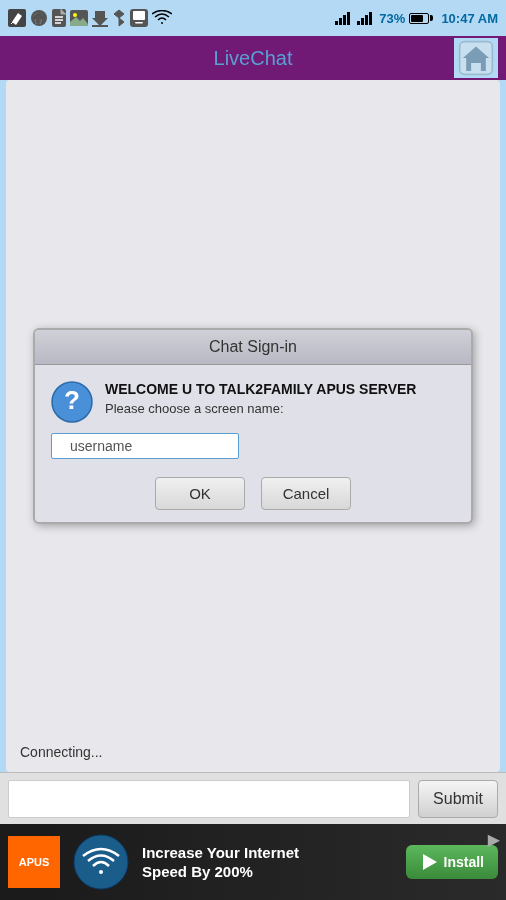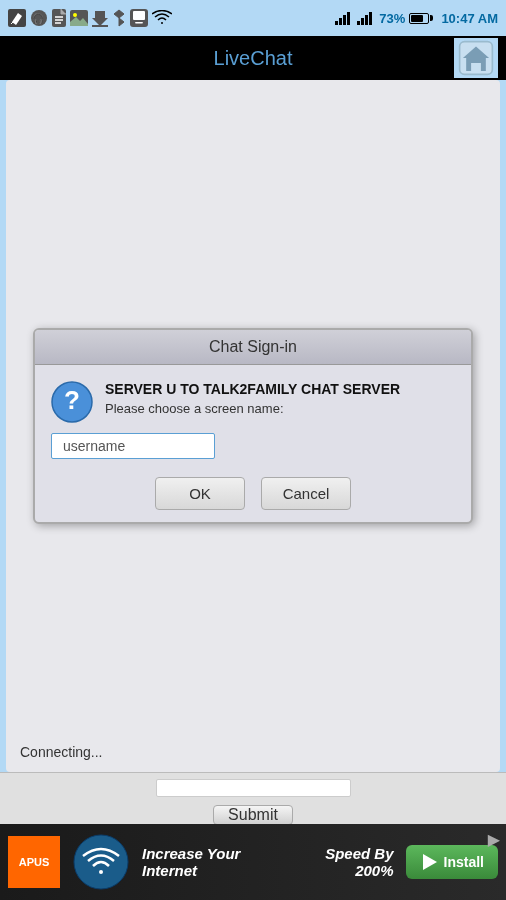--- a/index.html
+++ b/index.html
@@ -36,21 +36,21 @@
       align-items: center;
       gap: 4px;
       font-size: 13px;
       font-weight: bold;
       color: #0369a1;
     }
 
     
     .top-bar {
       height: 44px;
-      background: #000000;
+      background: #701a75;
       display: flex;
       align-items: center;
       justify-content: center;
       position: relative;
       flex-shrink: 0;
     }
 
     .top-bar-title {
       font-size: 20px;
       color: #5a9fd4;
@@ -150,22 +150,22 @@
       font-weight: bold;
       color: #111;
     }
 
     .choose-text {
       font-size: 13px;
       color: #333;
     }
 
     .username-input {
-      width: 164px;
-      padding: 4px 11px;
+      width: 188px;
+      padding: 4px 18px;
       border: 1px solid #5a9fd4;
       background: #fff;
       font-size: 14px;
       color: #555;
       outline: none;
       border-radius: 2px;
     }
 
     .dialog-buttons {
       display: flex;
@@ -198,21 +198,20 @@
     
     .bottom-bar {
       height: 52px;
       background: #e0e0e0;
       display: flex;
       align-items: center;
       padding: 6px 8px;
       gap: 8px;
       flex-shrink: 0;
       border-top: 1px solid #bbb;
-      flex-direction: column;
     }
 
     .message-input {
       flex: 1;
       height: 38px;
       border: 1px solid #ccc;
       background: #fff;
       border-radius: 2px;
       font-size: 14px;
       padding: 0 6px;
@@ -262,36 +261,34 @@
       height: 58px;
       display: flex;
       align-items: center;
       justify-content: center;
       flex-shrink: 0;
     }
 
     .ad-text-block {
       flex: 1;
       display: flex;
-      flex-direction: row;
+      flex-direction: column;
       gap: 2px;
-      font-style: italic;
     }
 
     .ad-title {
       font-size: 15px;
       font-weight: bold;
       color: #fff;
     }
 
     .ad-subtitle {
       font-size: 15px;
       font-weight: bold;
       color: #fff;
-      text-align: right;
     }
 
     .install-button {
       background: linear-gradient(to bottom, #5cb85c, #3a8a3a);
       border: none;
       border-radius: 6px;
       color: white;
       font-size: 14px;
       font-weight: bold;
       padding: 8px 14px;
@@ -437,21 +434,21 @@
         <span class="dialog-title-text">Chat Sign-in</span>
       </div>
       <div class="dialog-body">
         <div class="dialog-header-row">
 
           <svg class="info-icon" viewBox="0 0 42 42">
             <circle cx="21" cy="21" r="20" fill="#4a90d9" stroke="#2a6aaa" stroke-width="1.5"></circle>
             <text x="21" y="28" text-anchor="middle" font-size="26" font-weight="bold" fill="white">?</text>
           </svg>
           <div class="dialog-text-block">
-            <span class="welcome-text">SERVER U TO TALK2FAMILY CHAT SERVER</span>
+            <span class="welcome-text">WELCOME U TO TALK2FAMILY APUS SERVER</span>
             <span class="choose-text">Please choose a screen name:</span>
           </div>
         </div>
         <input class="username-input" type="text" value="username" style="">
         <div class="dialog-buttons">
           <button class="dialog-btn">OK</button>
           <button class="dialog-btn">Cancel</button>
         </div>
       </div>
     </div>

